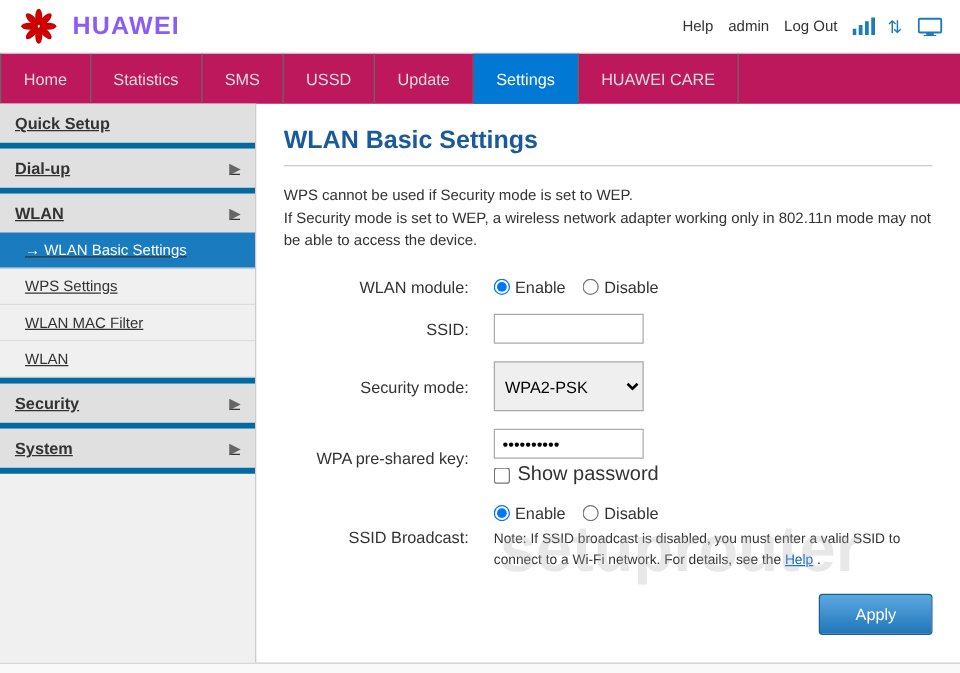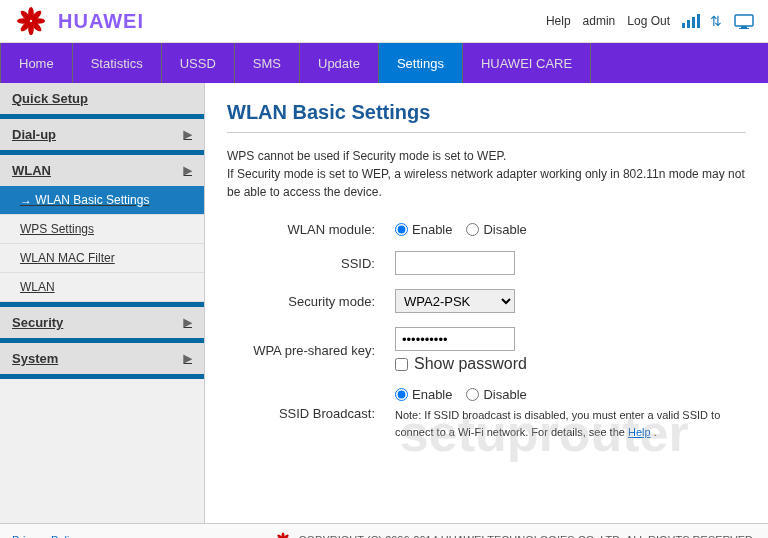--- a/index.html
+++ b/index.html
@@ -15,21 +15,21 @@
       border-bottom: 1px solid #ddd;
     }
     .logo-area { display: flex; align-items: center; gap: 8px; }
     .logo-text { font-size: 20px; font-weight: bold; color: #8b5cf6; letter-spacing: 1px; }
     .top-links { display: flex; gap: 12px; align-items: center; font-size: 12px; color: #333; }
     .top-links span { cursor: pointer; }
     .signal-icons { display: flex; gap: 6px; align-items: center; }
 
     
     .nav-bar {
-      background: #6d28d9;
+      background: #be185d;
       display: flex;
       align-items: center;
       height: 40px;
     }
     .nav-item {
       color: #ddd;
       padding: 0 18px;
       height: 40px;
       display: flex;
       align-items: center;
@@ -120,21 +120,21 @@
       padding: 3px 6px;
       font-size: 13px;
       width: 120px;
       height: 24px;
     }
     .select-input {
       border: 1px solid #aaa;
       padding: 2px 4px;
       font-size: 13px;
       width: 120px;
-      height: 24px;
+      height: 40px;
     }
 
     .checkbox-row { display: flex; align-items: center; gap: 6px; }
     .checkbox-row label { font-size: 16px; cursor: pointer; }
 
     .note-text { font-size: 11px; color: #333; max-width: 340px; line-height: 1.5; }
     .note-text a { color: #0066cc; }
 
     
     .watermark {
@@ -229,22 +229,22 @@
         <rect x="7" y="13" width="6" height="2" fill="#1a7bbf"></rect>
         <rect x="5" y="15" width="10" height="1" fill="#1a7bbf"></rect>
       </svg>
     </div>
   </div>
 </div>
 
 <div class="nav-bar">
   <div class="nav-item">Home</div>
   <div class="nav-item">Statistics</div>
+  <div class="nav-item">SMS</div>
   <div class="nav-item">USSD</div>
-  <div class="nav-item">SMS</div>
   <div class="nav-item">Update</div>
   <div class="nav-item active">Settings</div>
   <div class="nav-item">HUAWEI CARE</div>
 </div>
 
 <div class="main-layout">
 
   <div class="sidebar">
 
     <div class="sidebar-section">
@@ -358,20 +358,23 @@
             <a href="#">Help</a>
             <span>.</span>
           </div>
         </td>
       </tr>
     </tbody>
       </table>
 
     <div class="watermark">setuprouter</div>
 
+    <div class="apply-btn-area">
+      <button class="apply-btn">Apply</button>
+    </div>
 
   </div>
 </div>
 
 <div class="footer">
   <div style="cursor:pointer; color:#0066cc;">Privacy Policy</div>
   <div class="footer-logo">
 
     <svg width="20" height="16" viewBox="0 0 20 16">
       <g fill="#c00">

